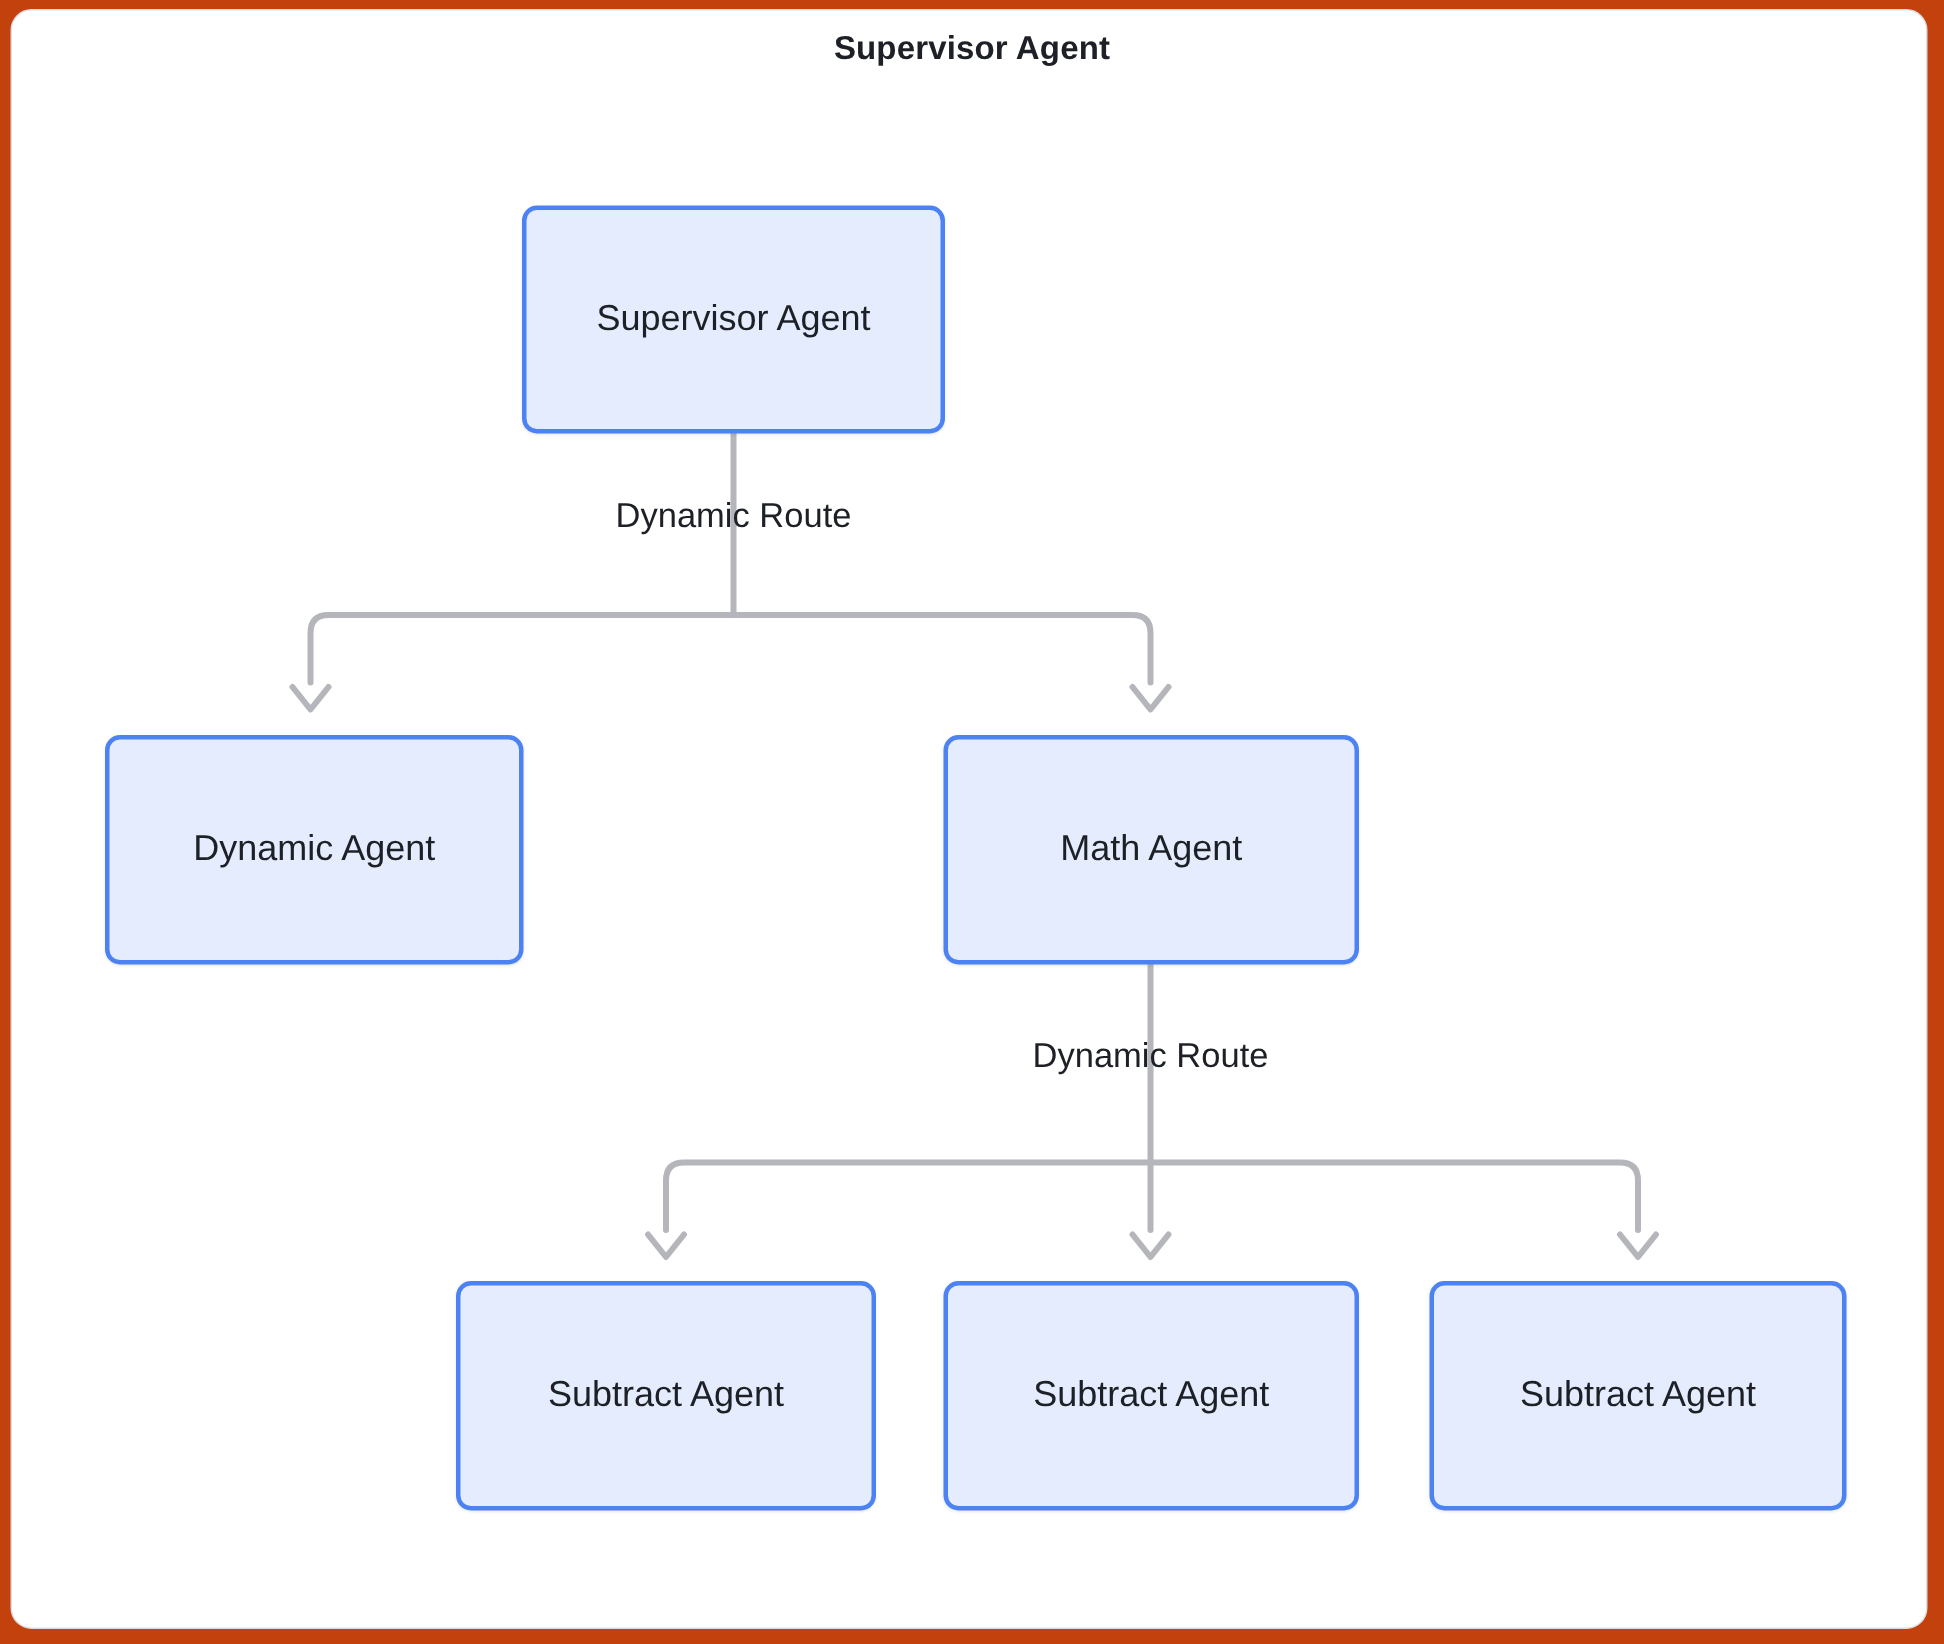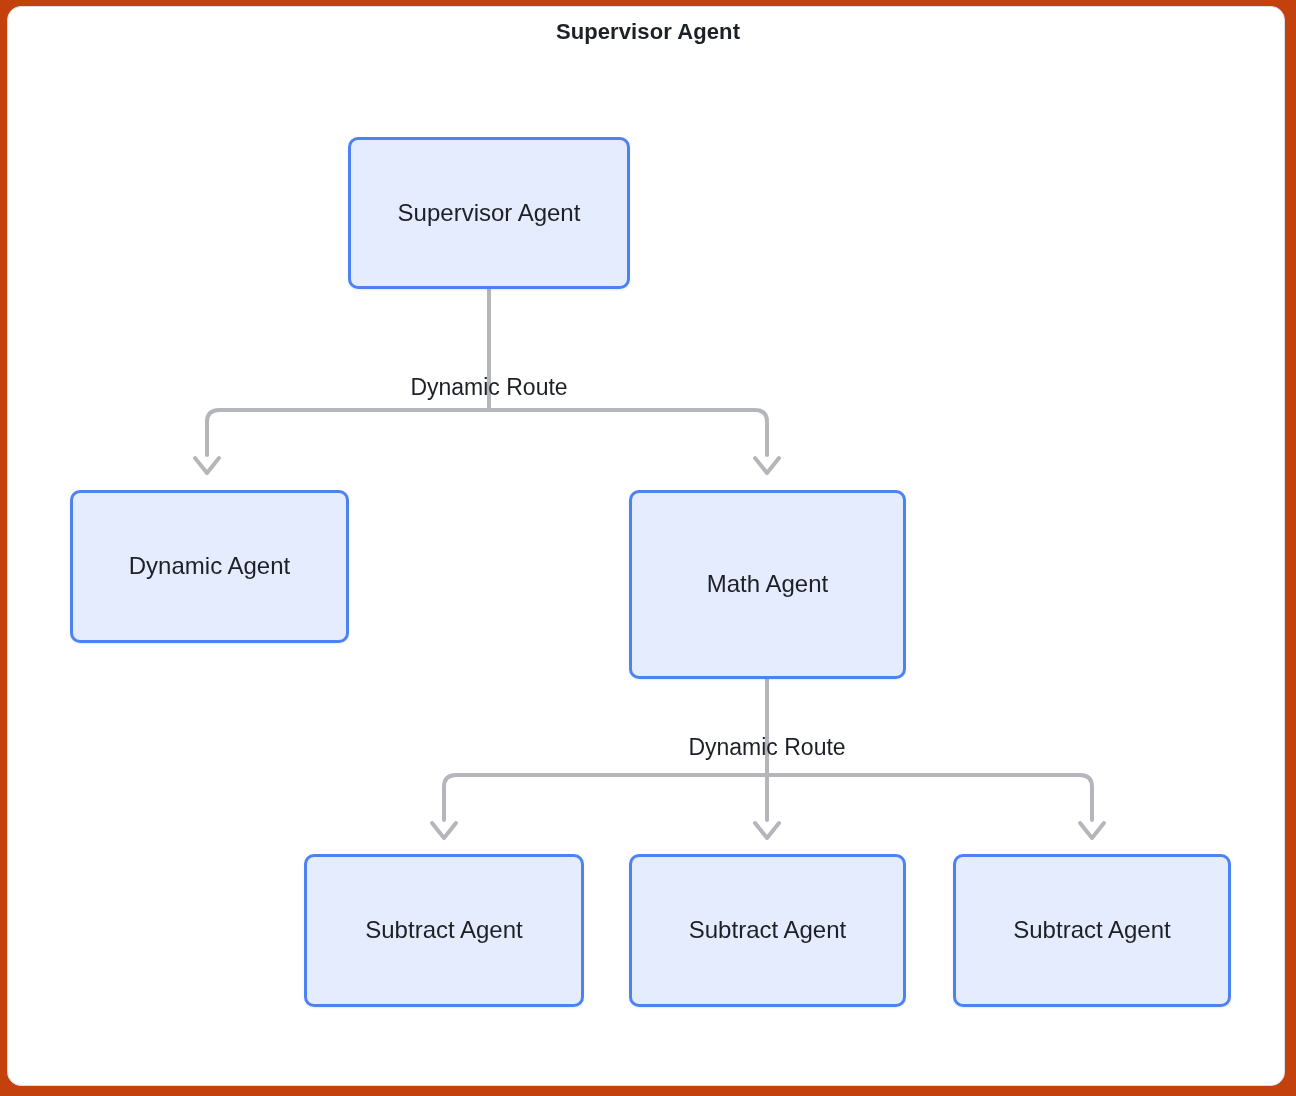--- a/index.html
+++ b/index.html
@@ -68,21 +68,20 @@
     font-weight: 400;
     line-height: 1.2;
     white-space: nowrap;
   }
   .edge-label {
     position: absolute;
     font-size: 23px;
     color: #1d2026;
     white-space: nowrap;
     text-align: center;
-    margin-top: 44px;
   }
 </style>
 </head>
 <body>
 
 <div id="canvas">
 
   <div class="card"></div>
 
   <div class="diagram-title">Supervisor Agent</div>
@@ -120,21 +119,21 @@
   </div>
 
   <div class="node" style="left:348px; top:137px; width:282px; height:152px;">
     <span class="node-label">Supervisor Agent</span>
   </div>
 
   <div class="node" style="left:70px; top:490px; width:279px; height:153px;">
     <span class="node-label">Dynamic Agent</span>
   </div>
 
-  <div class="node" style="left:629px; top:490px; width:277px; height:189px;">
+  <div class="node" style="left:629px; top:490px; width:277px; height:153px;">
     <span class="node-label">Math Agent</span>
   </div>
 
   <div class="node" style="left:304px; top:854px; width:280px; height:153px;">
     <span class="node-label">Subtract Agent</span>
   </div>
 
   <div class="node" style="left:629px; top:854px; width:277px; height:153px;">
     <span class="node-label">Subtract Agent</span>
   </div>

